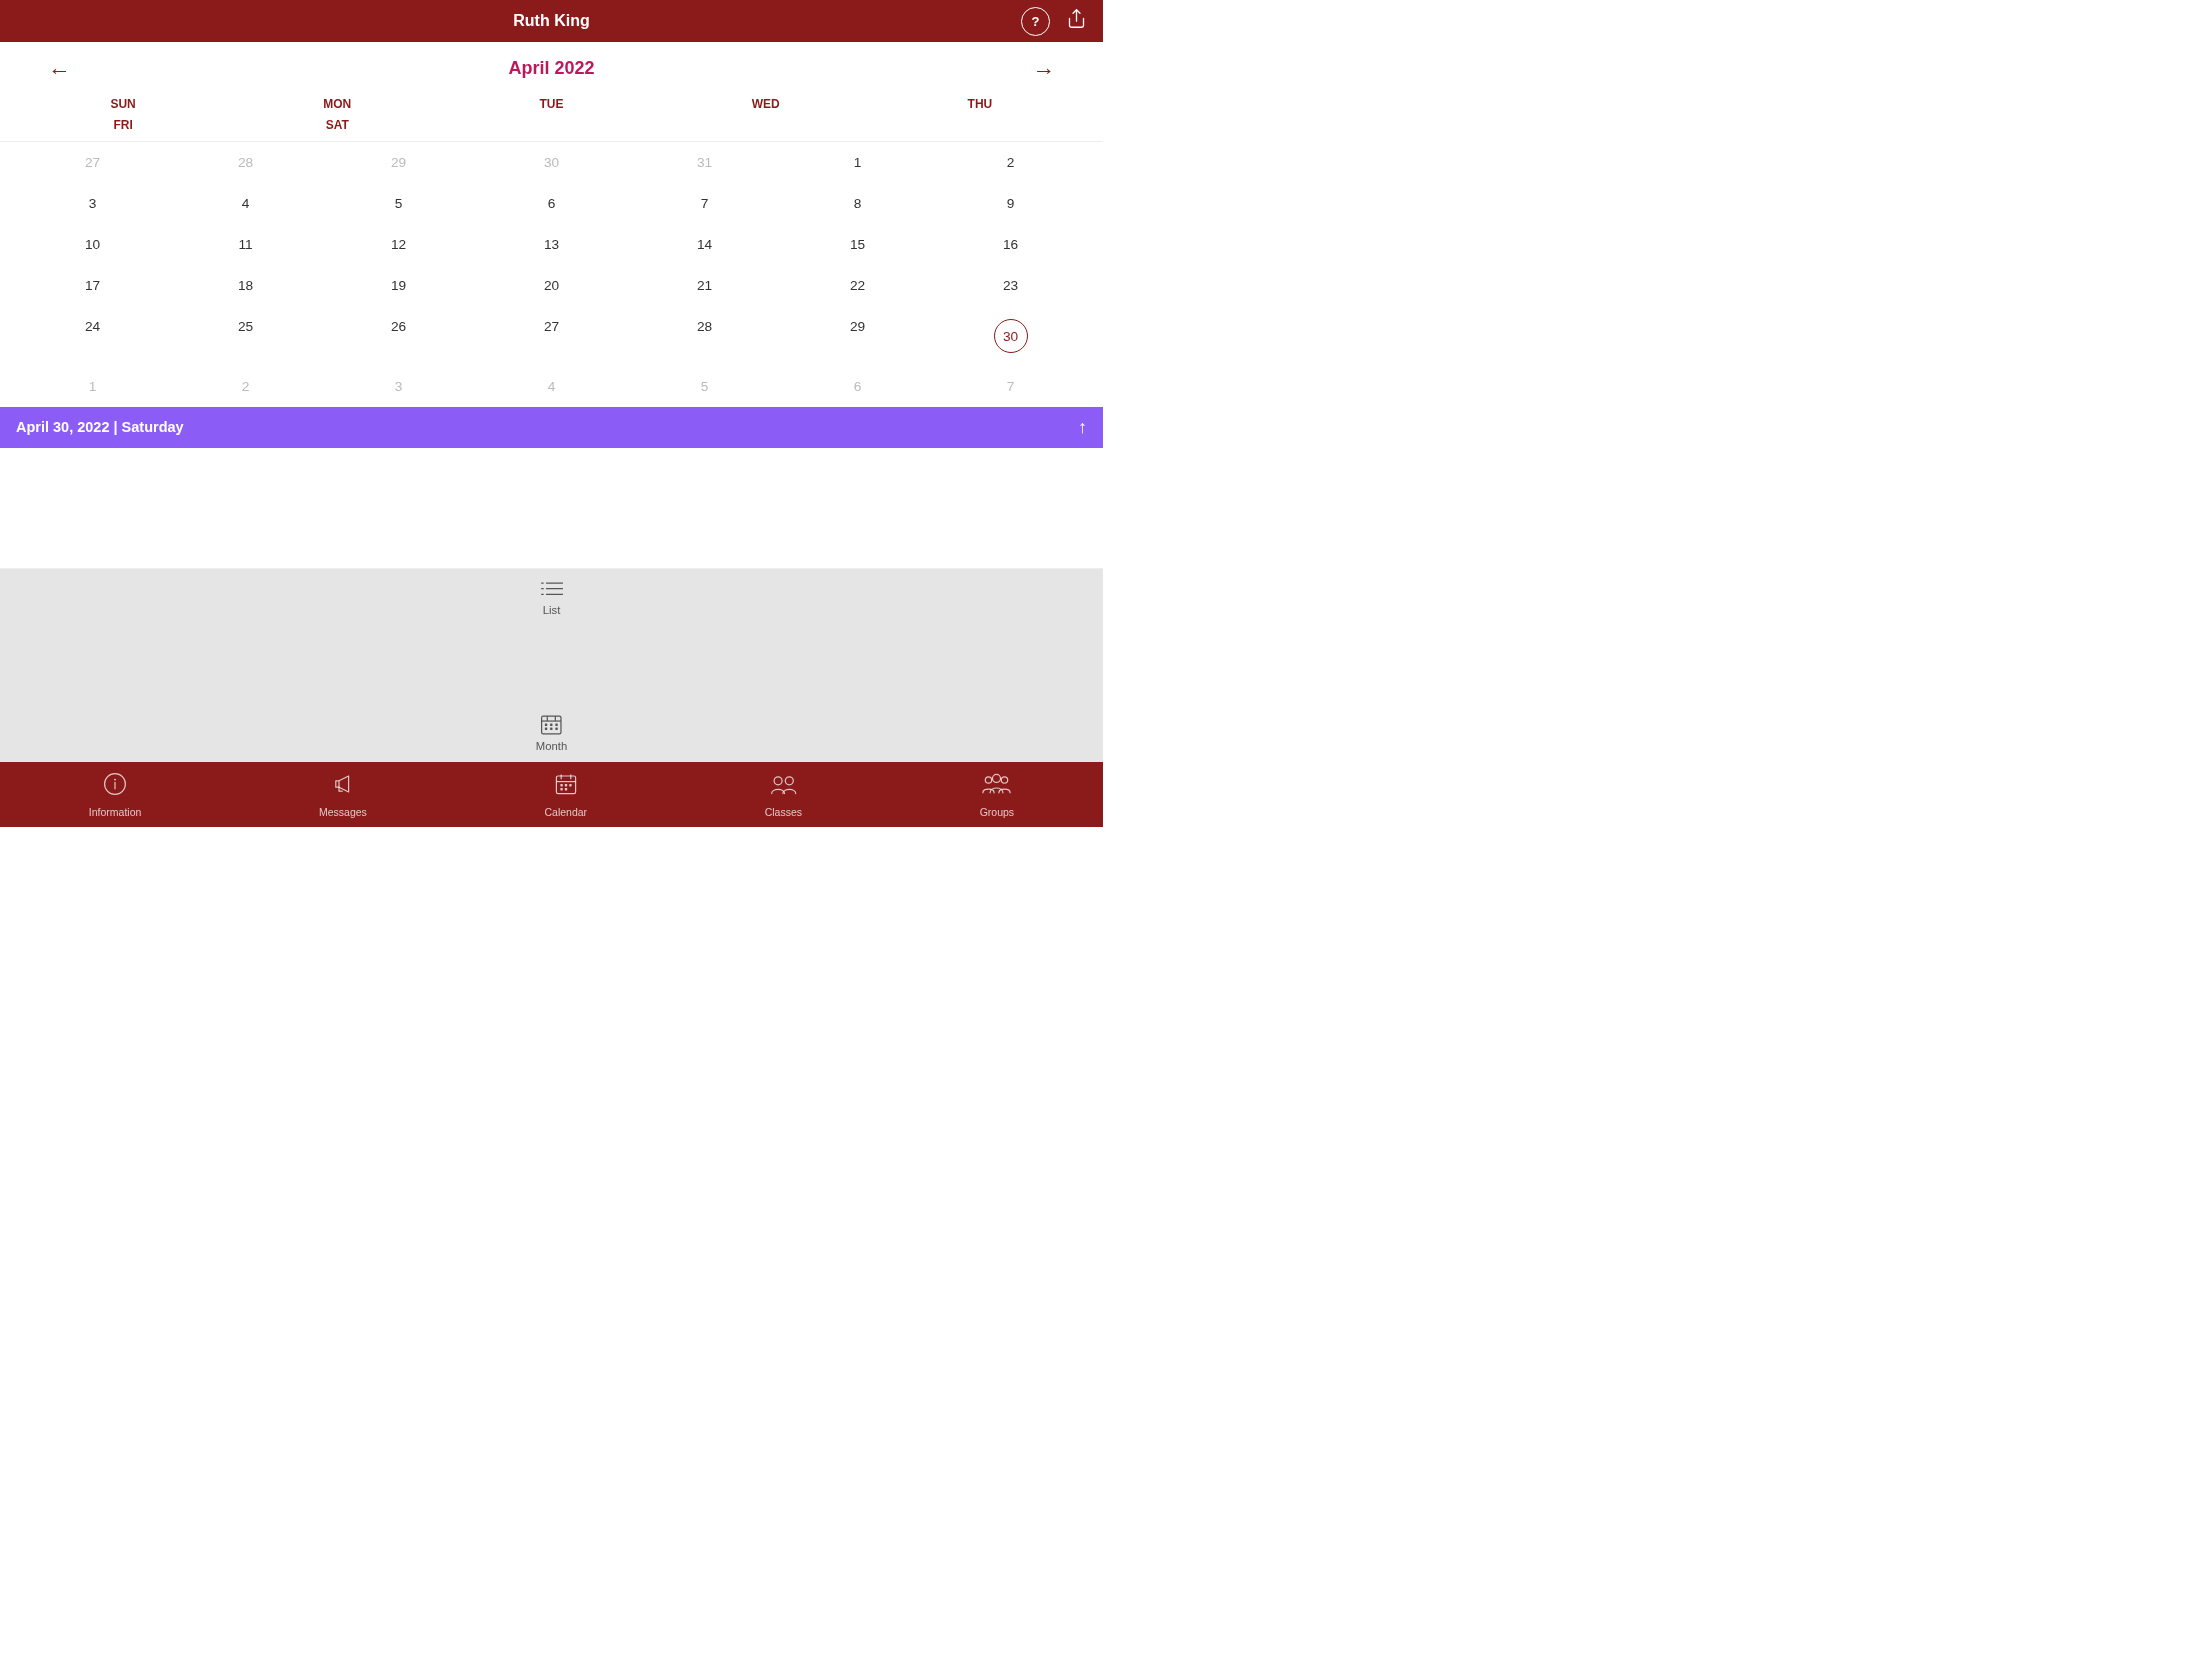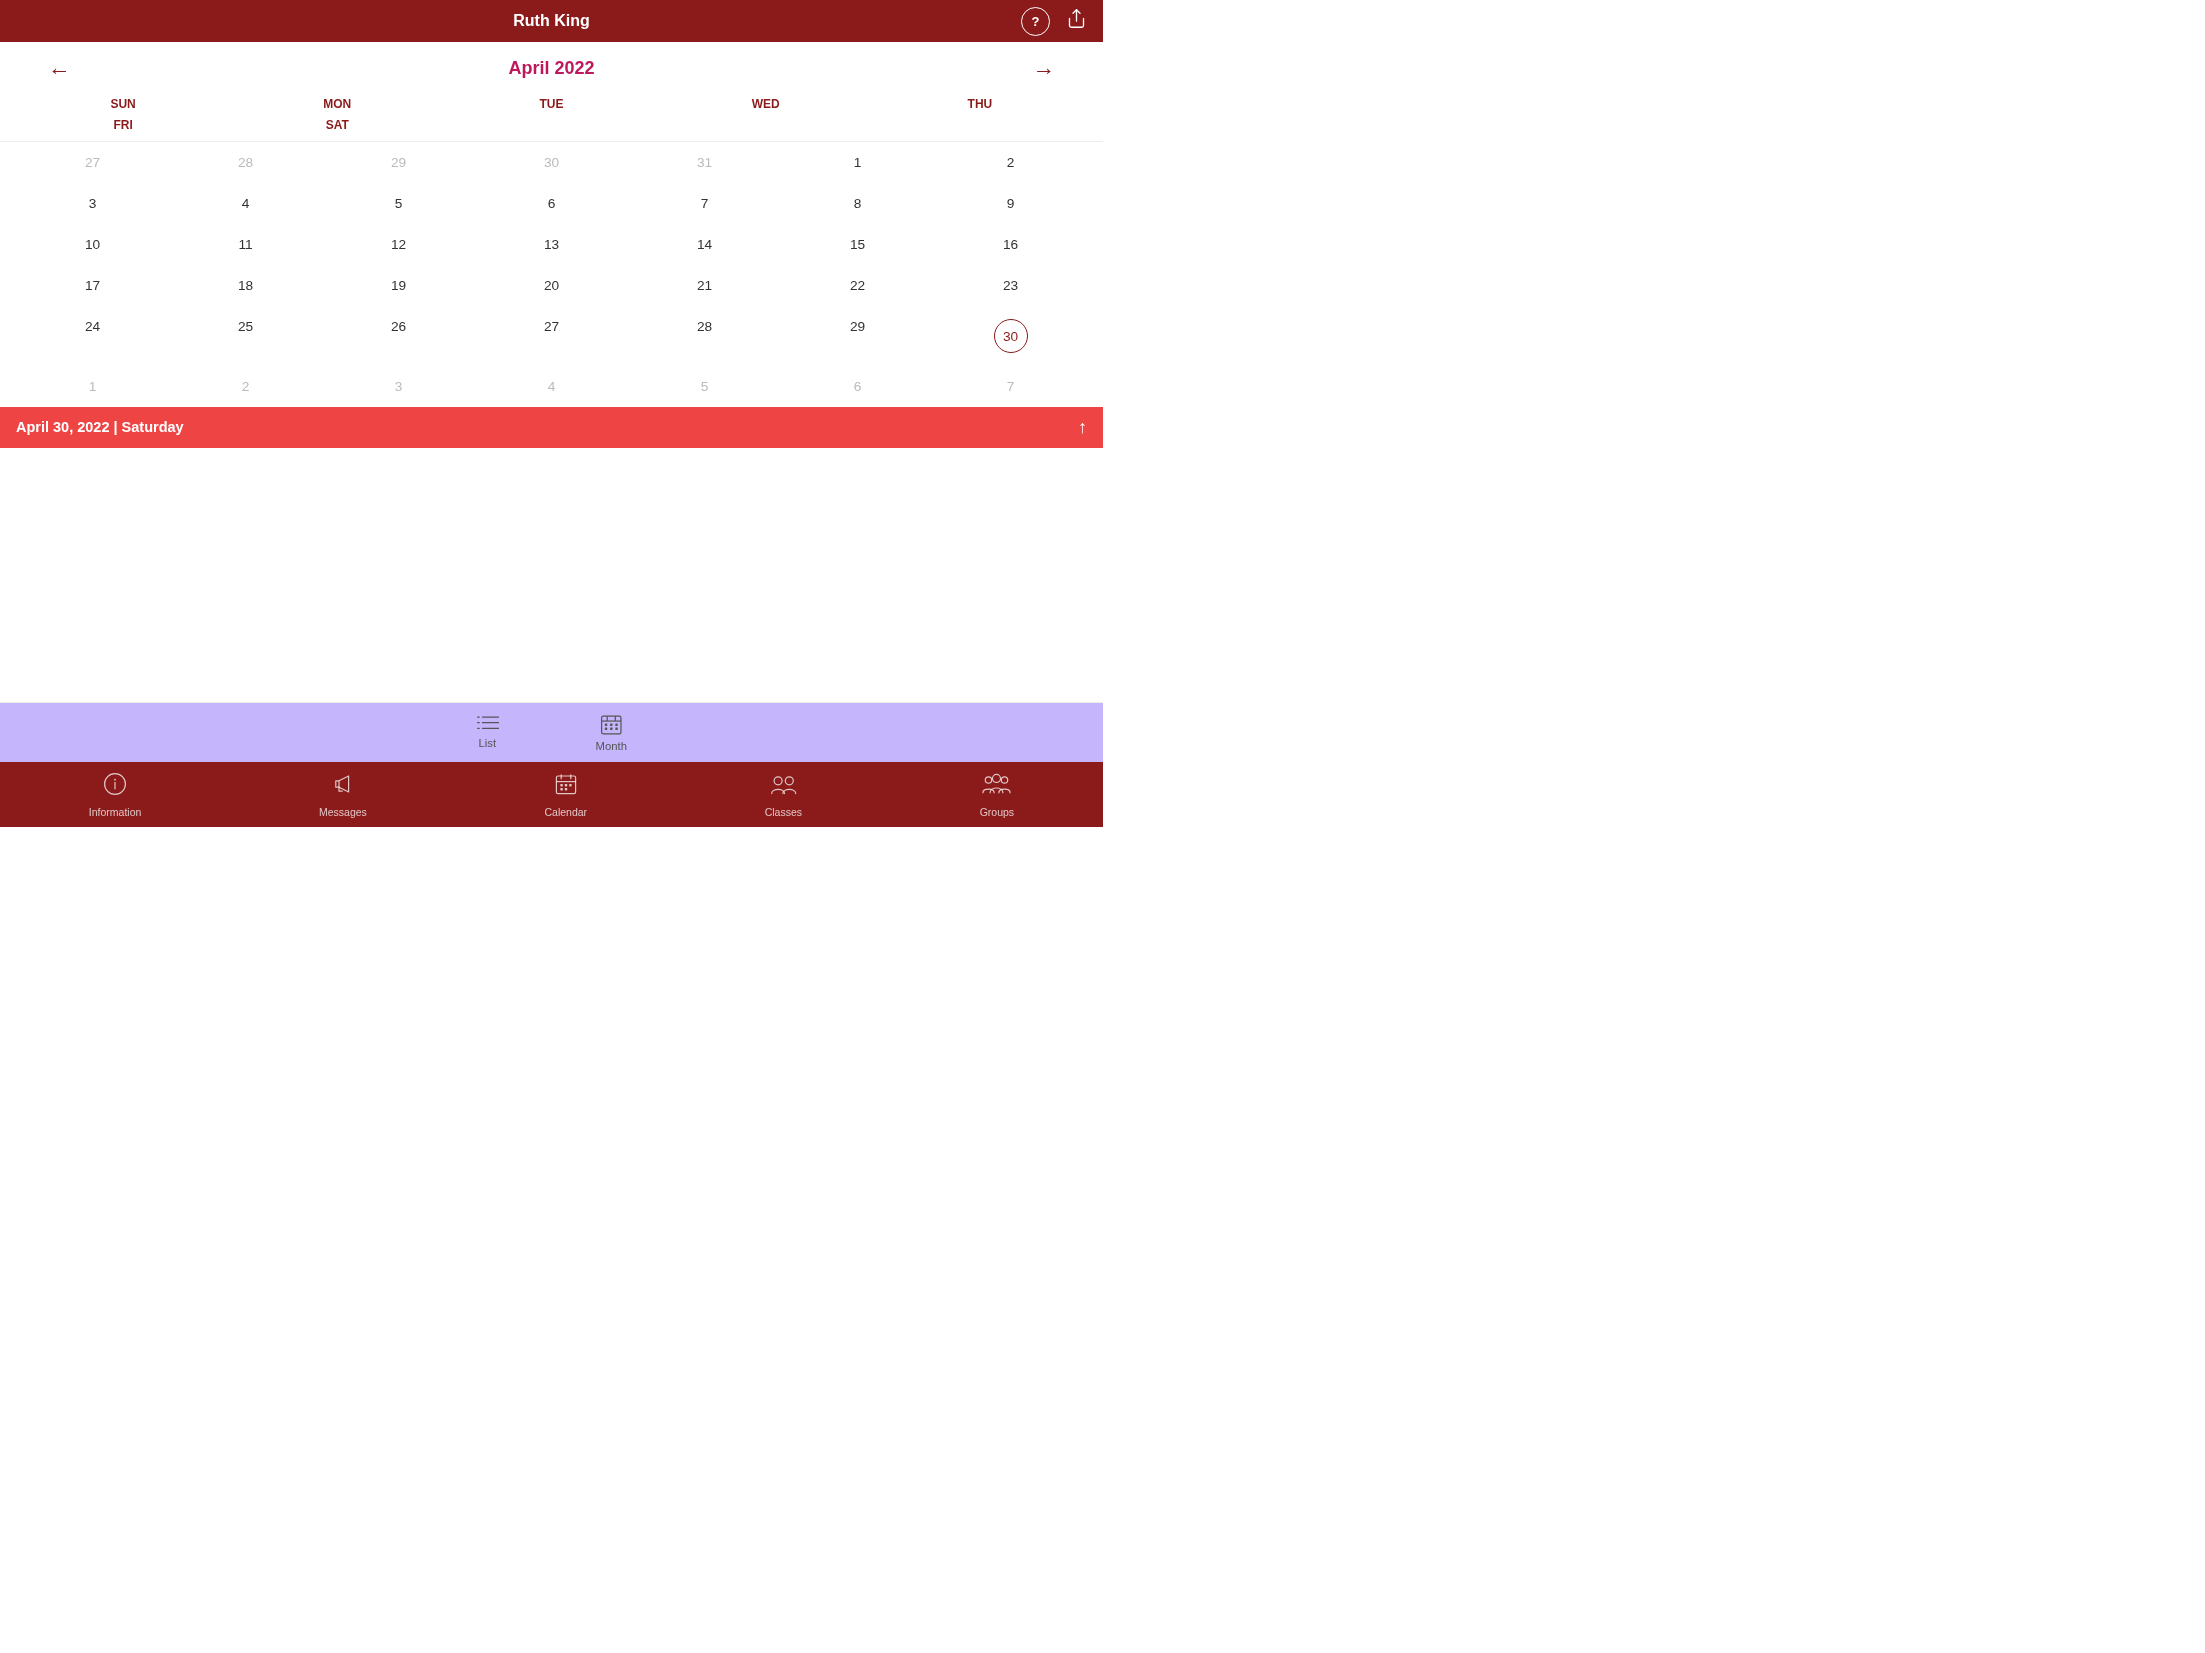--- a/index.html
+++ b/index.html
@@ -111,21 +111,21 @@
       justify-content: center;
       width: 34px;
       height: 34px;
       border-radius: 50%;
       border: 1.6px solid #8B1A1A;
       color: #8B1A1A;
     }
 
     
     .selected-date-bar {
-      background: #ef4444;
+      background: #8b5cf6;
       color: white;
       padding: 9.7px 16px;
       font-size: 14.5px;
       font-weight: 600;
       display: flex;
       align-items: center;
       justify-content: space-between;
     }
     .up-arrow-btn {
       color: white;
@@ -137,21 +137,22 @@
     .view-toolbar {
       position: absolute;
       bottom: 65px;
       left: 0;
       right: 0;
       display: flex;
       justify-content: center;
       gap: 97px;
       padding: 9.7px 0;
       border-top: 0.8px solid #eee;
-      background: #c4b5fd;
+      background: #e5e5e5;
+      flex-direction: column;
     }
     .view-btn {
       display: flex;
       flex-direction: column;
       align-items: center;
       gap: 3.2px;
       cursor: pointer;
       color: #555;
       font-size: 11.3px;
     }

